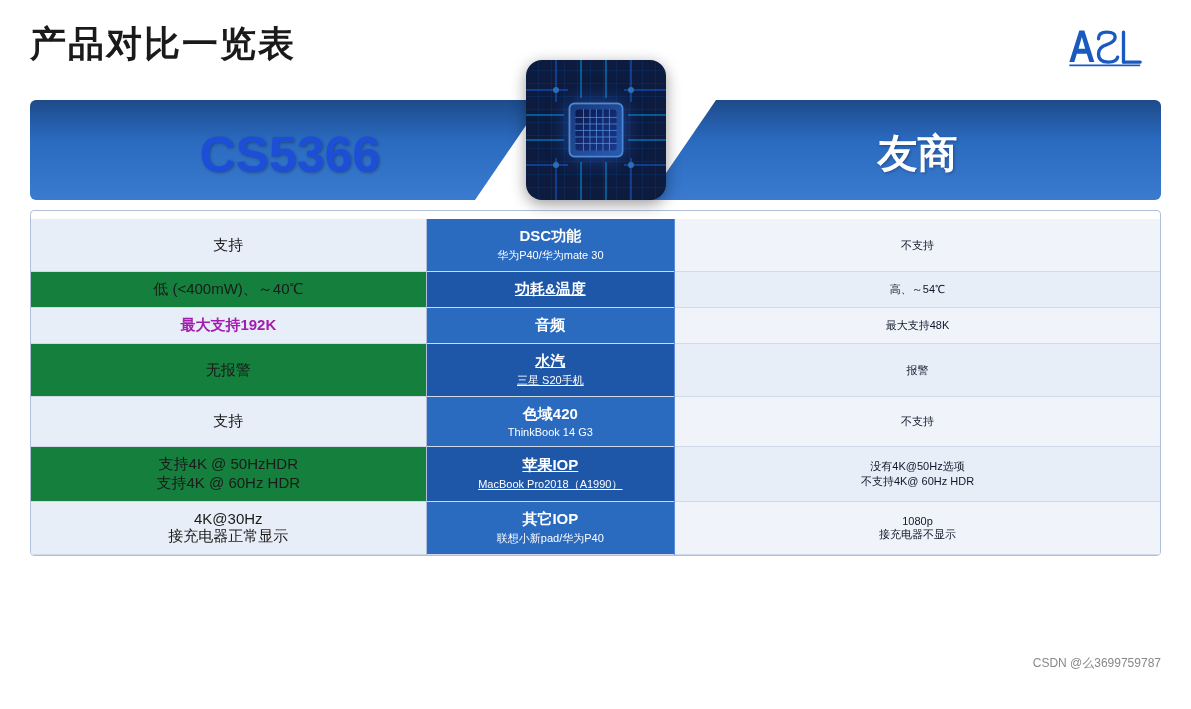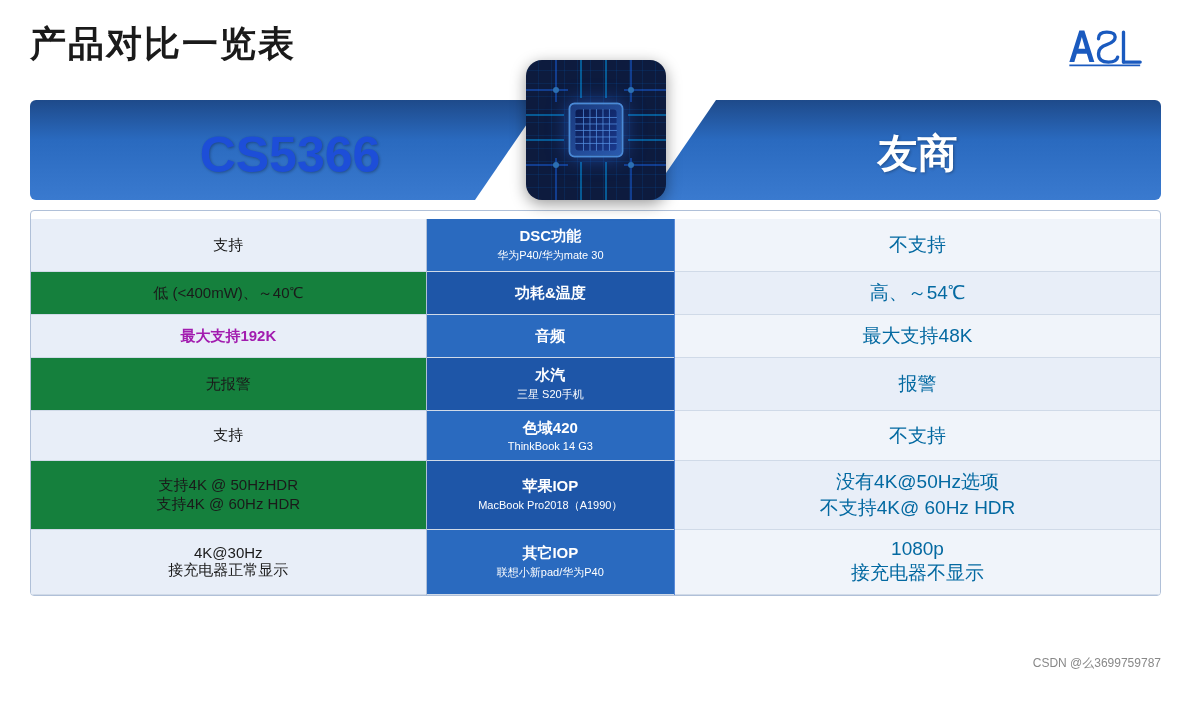--- a/index.html
+++ b/index.html
@@ -83,22 +83,22 @@
     .col-middle .sub-text {
       font-size: 11px;
       font-weight: normal;
       display: block;
       margin-top: 2px;
     }
 
     .col-right {
       width: 43%;
       background: #f0f4fa;
-      color: #0369a1;
-      font-size: 19px;
+      color: #0f172a;
+      font-size: 11px;
     }
 
     .table-wrapper {
       border: 1px solid #b0c0d8;
       border-radius: 4px;
       overflow: hidden;
     }
 
     
     .watermark {
@@ -213,20 +213,21 @@
     }
 
     .col-left-alt {
       background: #15803d;
     }
     .col-right-alt {
       background: #e8eef8;
     }
     .col-mid-alt {
       background: #1e56a8;
+      text-decoration: underline;
     }
   </style>
 </head>
 <body>
 
 <div class="page-container">
 
   <div class="header">
     <h1 class="page-title">产品对比一览表</h1>
 

